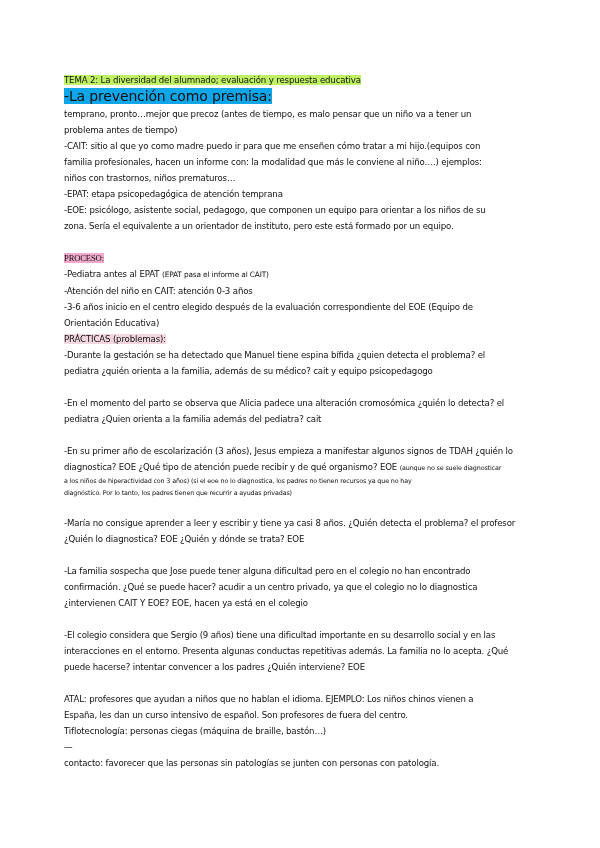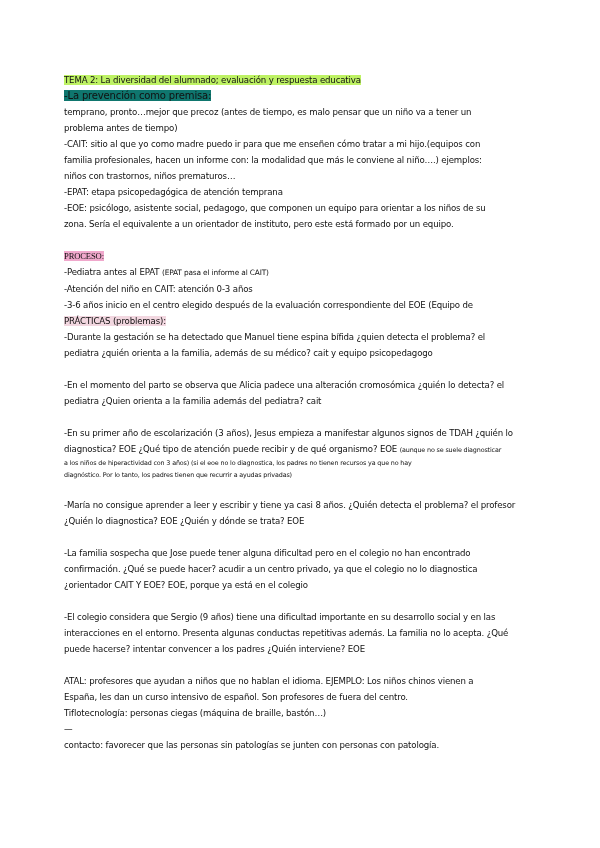--- a/index.html
+++ b/index.html
@@ -25,21 +25,21 @@
       font-size: 8.6px;
       line-height: 16px;
       white-space: nowrap;
       letter-spacing: -0.15px;
     }
     .small {
       font-size: 6.4px;
       line-height: 12px;
     }
     .hl-title { background: #bef264; }
-    .hl-sub { background: #0f766e; font-size: 10px; }
+    .hl-sub { background: #0ea5e9; font-size: 14px; }
     .hl-proceso { background: #f0a8cc; font-family: Liberation Serif, serif; }
     .hl-practicas { background: #f2d7e0; }
     .gap { height: 16px; }
   </style>
 </head>
 <body>
 
 <div class="page">
 
   <div class="line">
@@ -62,20 +62,21 @@
   <div class="gap"></div>
 
   <div class="line">
     <span class="hl-proceso">PROCESO:</span>
   </div>
   <div class="line">
     <span>-Pediatra antes al EPAT </span><span style="font-size:7.4px">(EPAT pasa el informe al CAIT)</span>
   </div>
   <div class="line">-Atención del niño en CAIT: atención 0-3 años</div>
   <div class="line">-3-6 años inicio en el centro elegido después de la evaluación correspondiente del EOE (Equipo de</div>
+  <div class="line">Orientación Educativa)</div>
 
   <div class="line">
     <span class="hl-practicas">PRÁCTICAS (problemas):</span>
   </div>
 
   <div>
     <div class="line">-Durante la gestación se ha detectado que Manuel tiene espina bífida ¿quien detecta el problema? el</div>
     <div class="line">pediatra  ¿quién orienta a la familia, además de su médico? cait y equipo psicopedagogo</div>
   </div>
   <div class="gap"></div>
@@ -98,21 +99,21 @@
 
   <div>
     <div class="line">-María no consigue aprender a leer y escribir y tiene ya casi 8 años. ¿Quién detecta el problema? el profesor</div>
     <div class="line">¿Quién lo diagnostica? EOE ¿Quién y dónde se trata? EOE</div>
   </div>
   <div class="gap"></div>
 
   <div>
     <div class="line">-La familia sospecha que Jose puede tener alguna dificultad pero en el colegio no han encontrado</div>
     <div class="line">confirmación. ¿Qué se puede hacer? acudir a un centro privado, ya que el colegio no lo diagnostica</div>
-    <div class="line">¿orientador CAIT Y EOE? EOE, porque ya está en el colegio</div>
+    <div class="line">¿intervienen CAIT Y EOE? EOE, hacen ya está en el colegio</div>
   </div>
   <div class="gap"></div>
 
   <div>
     <div class="line">-El colegio considera que Sergio (9 años) tiene una dificultad importante en su desarrollo social y en las</div>
     <div class="line">interacciones en el entorno. Presenta algunas conductas repetitivas además. La familia no lo acepta. ¿Qué</div>
     <div class="line">puede hacerse? intentar convencer a los padres ¿Quién interviene? EOE</div>
   </div>
   <div class="gap"></div>
 

